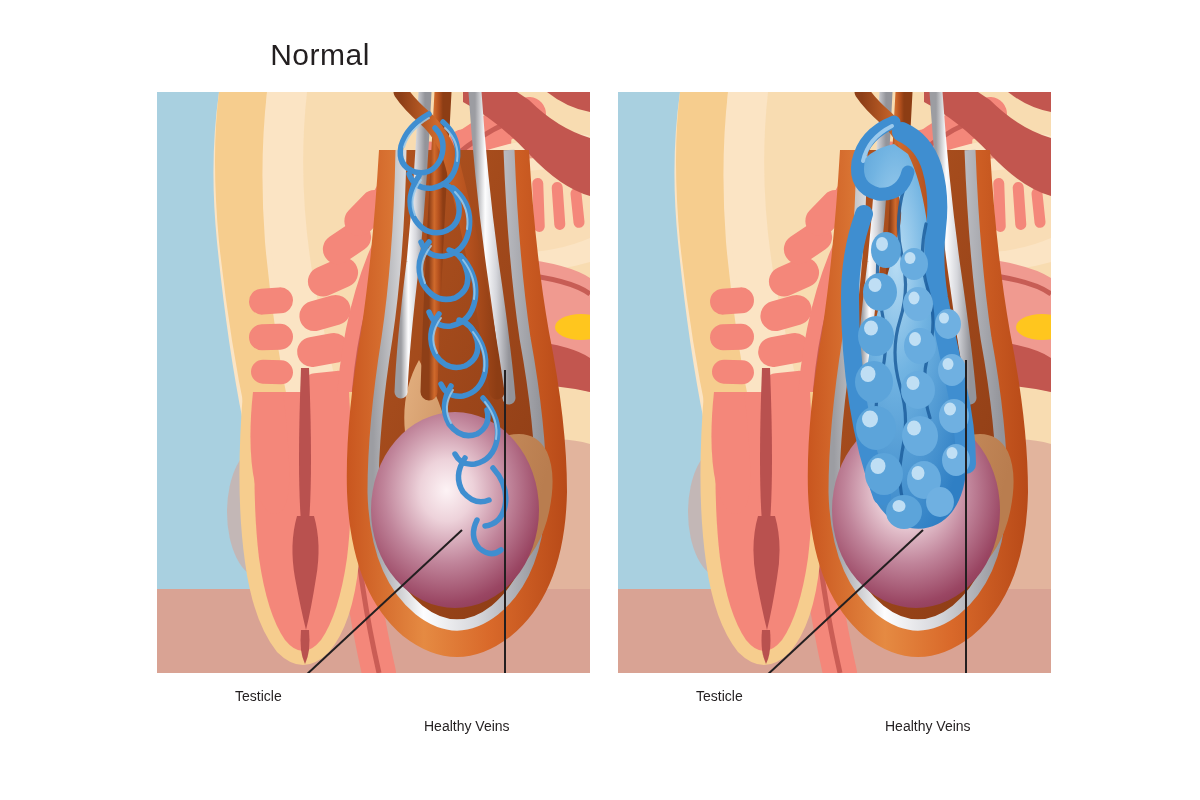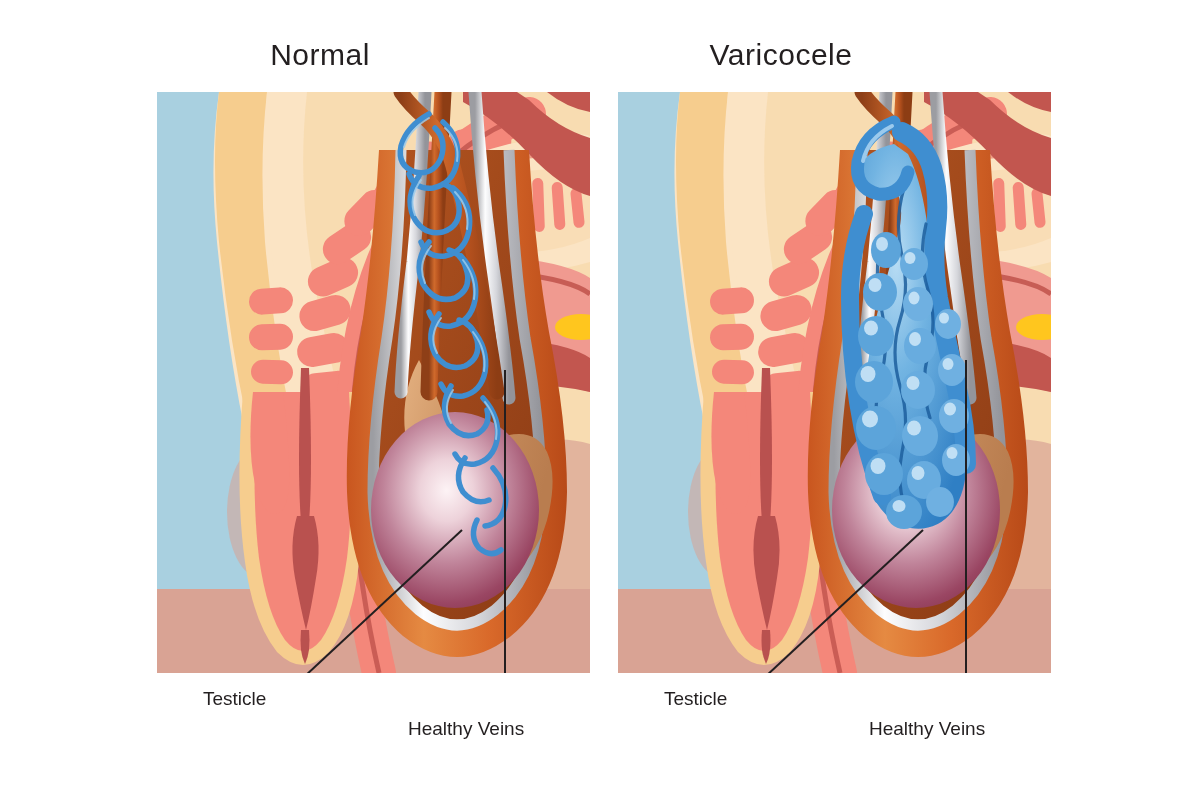--- a/index.html
+++ b/index.html
@@ -44,27 +44,28 @@
   .illus {
     position: absolute;
     top: 92px;
     left: 107px;
     width: 433px;
     height: 581px;
   }
 
   .callout {
     position: absolute;
-    font-size: 19px;
+    font-size: 14px;
     color: #231f20;
     white-space: nowrap;
     font-family: "Liberation Sans", sans-serif;
+    margin-left: 32px;
   }
   .callout-testicle { top: 688px; left: 153px; }
-  .callout-veins    { top: 718px; left: 358px; }
+  .callout-veins    { top: 718px; left: 342px; }
 </style>
 </head>
 <body>
 
 <div class="figure">
 
   <div class="panel panel-left">
 
     <div class="panel-title">Normal</div>
 
@@ -244,21 +245,20 @@
         <line x1="348" y1="278" x2="348" y2="618" stroke="#231f20" stroke-width="2"></line>
       </g>
     </svg>
 
     <div class="callout callout-testicle">Testicle</div>
     <div class="callout callout-veins">Healthy Veins</div>
   </div>
 
   <div class="panel panel-right">
 
-    <div class="panel-title">Varicocele</div>
 
     <svg class="illus" viewBox="0 0 433 581">
       <defs>
         <clipPath id="frameR">
             <rect x="0" y="0" width="433" height="581"></rect>
           </clipPath>
 
         <radialGradient id="testisR" cx="0.45" cy="0.40" r="0.72">
           <stop offset="0%" stop-color="#fdf3f5"></stop>
           <stop offset="22%" stop-color="#edd2da"></stop>

